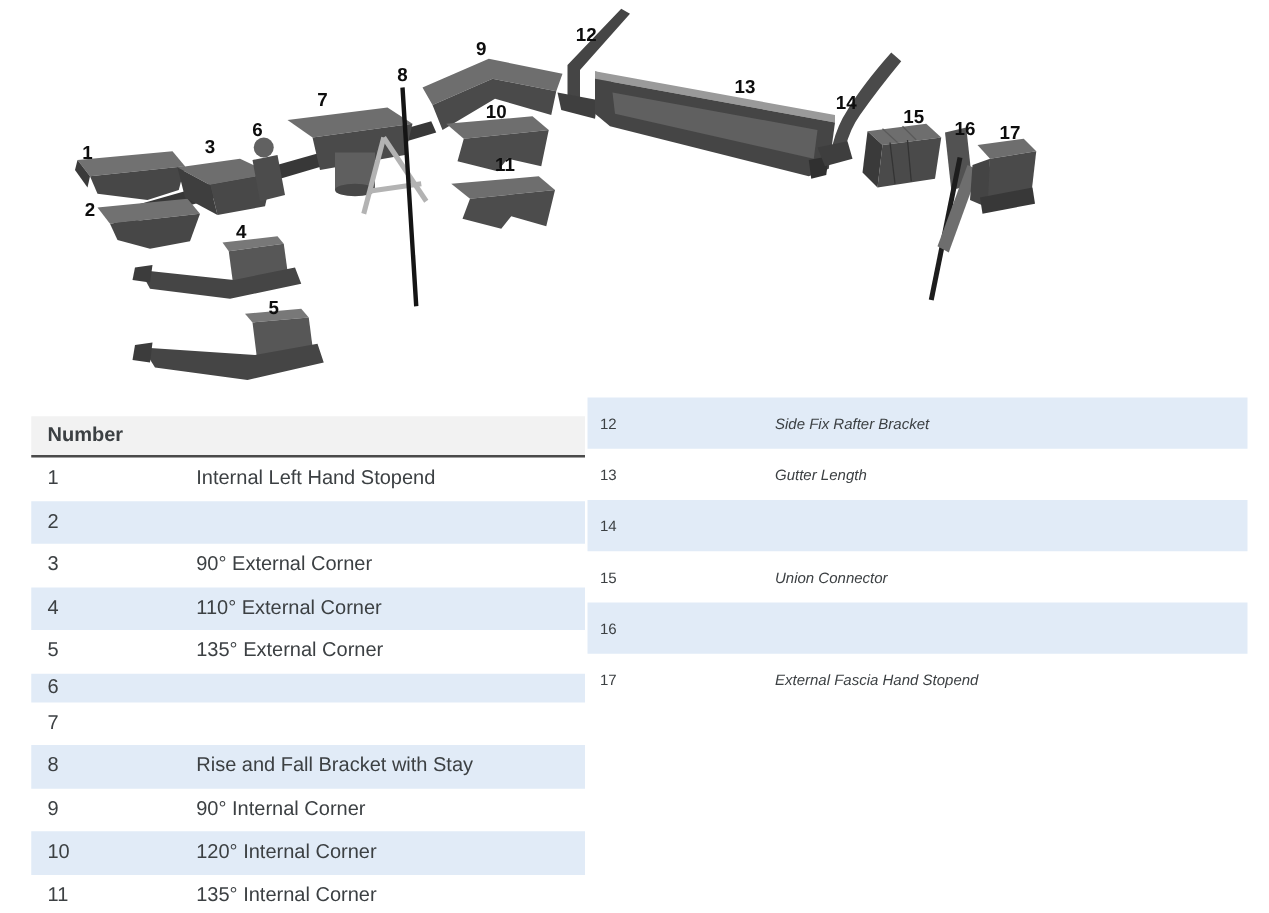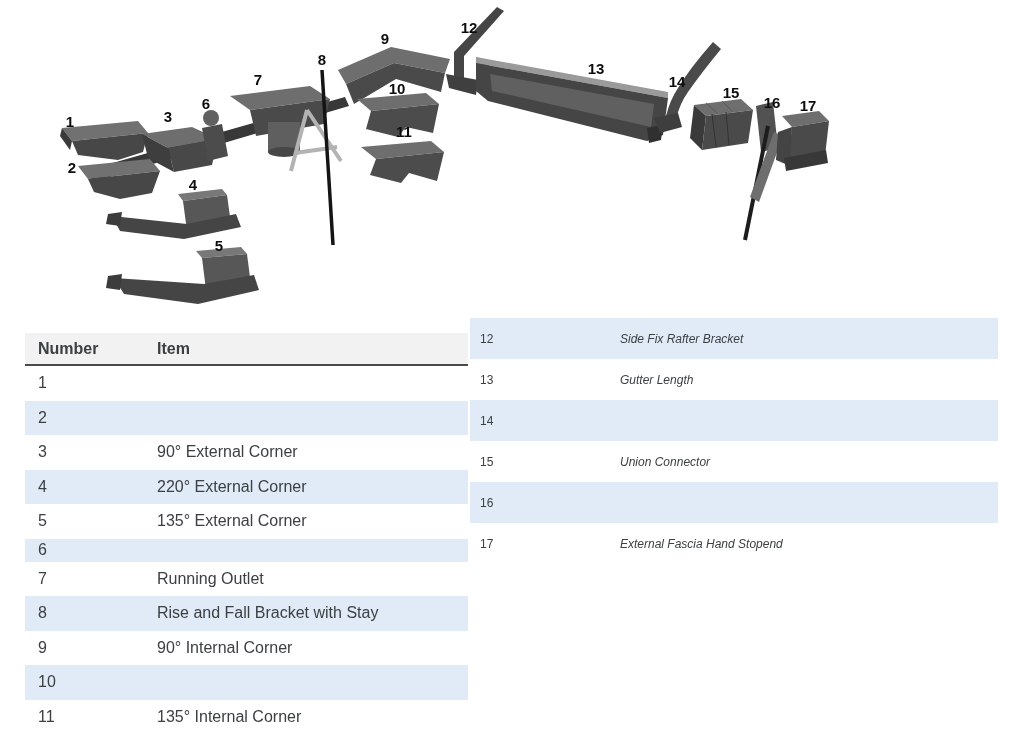--- a/index.html
+++ b/index.html
@@ -175,57 +175,57 @@
     <text class="lbl" x="731" y="98">15</text>
     <text class="lbl" x="772" y="108">16</text>
     <text class="lbl" x="808" y="111">17</text>
   </g>
 </svg>
 </div>
 
 <div class="table-left">
   <div class="thead">
     <div class="num">Number</div>
-    <div class="item">Item</div>
   </div>
   <div class="trow">
     <div class="num">1</div>
+    <div class="item">Internal Left Hand Stopend</div>
   </div>
   <div class="trow alt">
     <div class="num">2</div>
   </div>
   <div class="trow">
     <div class="num">3</div>
     <div class="item">90° External Corner</div>
   </div>
   <div class="trow alt">
     <div class="num">4</div>
-    <div class="item">220° External Corner</div>
+    <div class="item">110° External Corner</div>
   </div>
   <div class="trow">
     <div class="num">5</div>
     <div class="item">135° External Corner</div>
   </div>
   <div class="trow alt short">
     <div class="num">6</div>
   </div>
   <div class="trow">
     <div class="num">7</div>
-    <div class="item">Running Outlet</div>
   </div>
   <div class="trow alt">
     <div class="num">8</div>
     <div class="item">Rise and Fall Bracket with Stay</div>
   </div>
   <div class="trow">
     <div class="num">9</div>
     <div class="item">90° Internal Corner</div>
   </div>
   <div class="trow alt">
     <div class="num">10</div>
+    <div class="item">120° Internal Corner</div>
   </div>
   <div class="trow">
     <div class="num">11</div>
     <div class="item">135° Internal Corner</div>
   </div>
 </div>
 
 <div class="table-right">
   <div class="trow alt">
     <div class="num">12</div>

